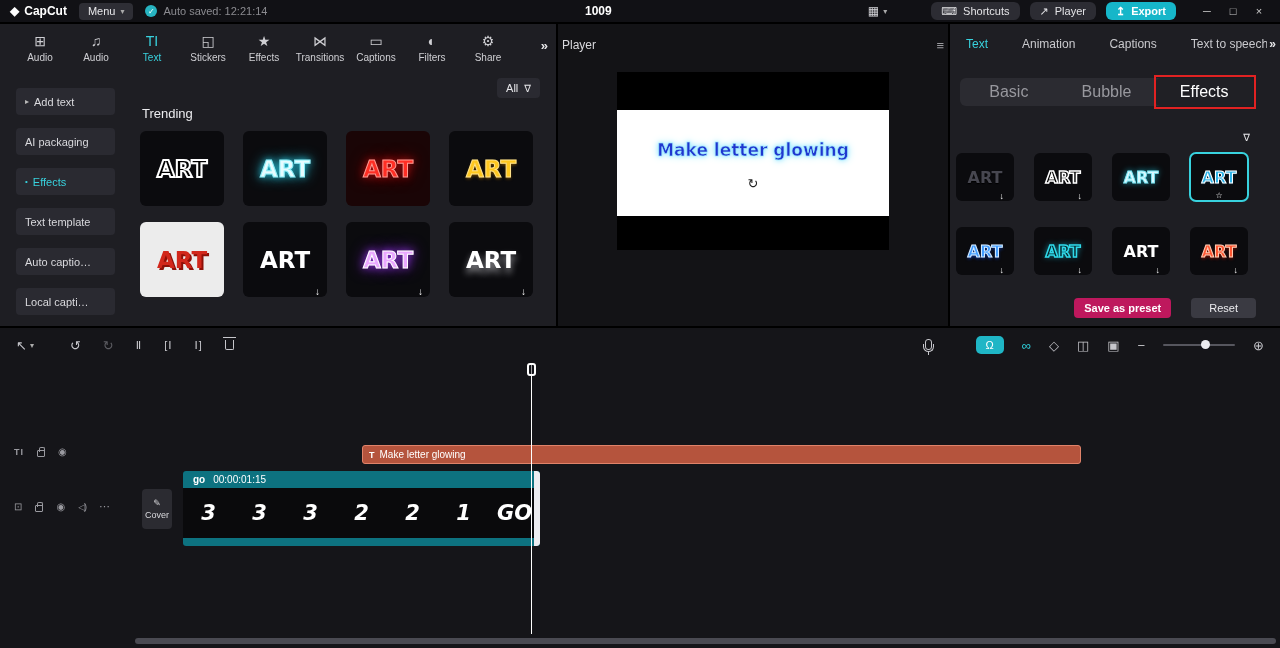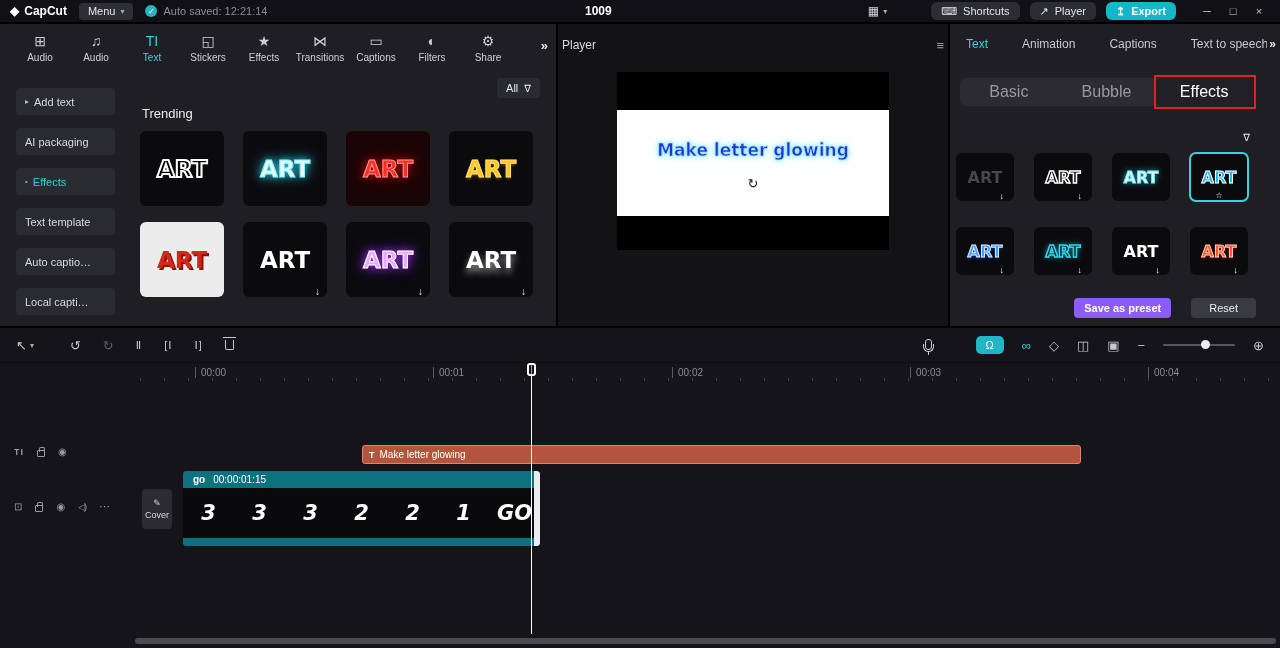--- a/index.html
+++ b/index.html
@@ -96,21 +96,21 @@
 .subtab{flex:1;display:flex;align-items:center;justify-content:center;font-size:16px;color:#98989e}
 .subtab.active{background:#202025;border-radius:6px;color:#fff}
 .red-box{position:absolute;right:-3px;top:-3px;bottom:-3px;width:102px;border:2px solid #e12222;pointer-events:none}
 .insp-filter{display:flex;justify-content:flex-end;padding:26px 30px 0 0;font-size:11px}
 .insp-grid{display:grid;grid-template-columns:repeat(4,58px);gap:26px 20px;padding:10px 0 0 6px}
 .tile-sm{height:48px;background:#0b0b0e;border-radius:6px;position:relative;display:flex;align-items:center;justify-content:center;overflow:hidden}
 .tile-sm .art{font-size:16px}
 .tile-sm.selected{outline:2px solid #38d2de;outline-offset:-1px}
 .tile-sm .dl{right:10px;font-size:9px}
 .insp-footer{position:absolute;right:24px;bottom:8px;display:flex;gap:20px}
-.save-btn{background:#8b5cf6;color:#fff;font-size:11px;font-weight:bold;border-radius:4px;padding:4px 10px}
+.save-btn{background:#be185d;color:#fff;font-size:11px;font-weight:bold;border-radius:4px;padding:4px 10px}
 .reset-btn{background:#3a3a42;color:#ececef;font-size:11px;border-radius:4px;padding:4px 18px}
 
 
 .timeline{position:absolute;top:328px;left:0;right:0;bottom:0;background:#151519}
 .tl-toolbar{height:34px;display:flex;align-items:center;padding:0 16px;color:#c6c6cb;font-size:13px}
 .tl-left{display:flex;align-items:center;gap:22px}
 .tool-ic{display:inline-flex;align-items:center;gap:3px}
 .sel-tool{margin-right:14px}
 .redo{color:#5c5c62}
 .splitg{font-size:11px;letter-spacing:1px;color:#c6c6cb}
@@ -413,28 +413,20 @@
       <button><span>◇</span></button>
       <button><span>◫</span></button>
       <button><span>▣</span></button>
       <button><span>−</span></button>
       <span class="zoom-slider">
           <span class="zoom-knob"></span>
         </span>
       <button><span>⊕</span></button>
     </span>
   </div>
-  <div class="tl-ruler">
-    <span class="rl" style="left:195px">00:00</span>
-    <span class="rl" style="left:433px">00:01</span>
-    <span class="rl" style="left:672px">00:02</span>
-    <span class="rl" style="left:910px">00:03</span>
-    <span class="rl" style="left:1148px">00:04</span>
-    <span class="ticks"></span>
-  </div>
   <div class="tl-tracks">
     <div class="th-row r1">
       <span class="ti-ic">TI</span>
       <span class="lock"></span>
       <span class="eye">◉</span>
     </div>
     <div class="th-row r2">
       <span>⊡</span>
       <span class="lock"></span>
       <span class="eye">◉</span>

